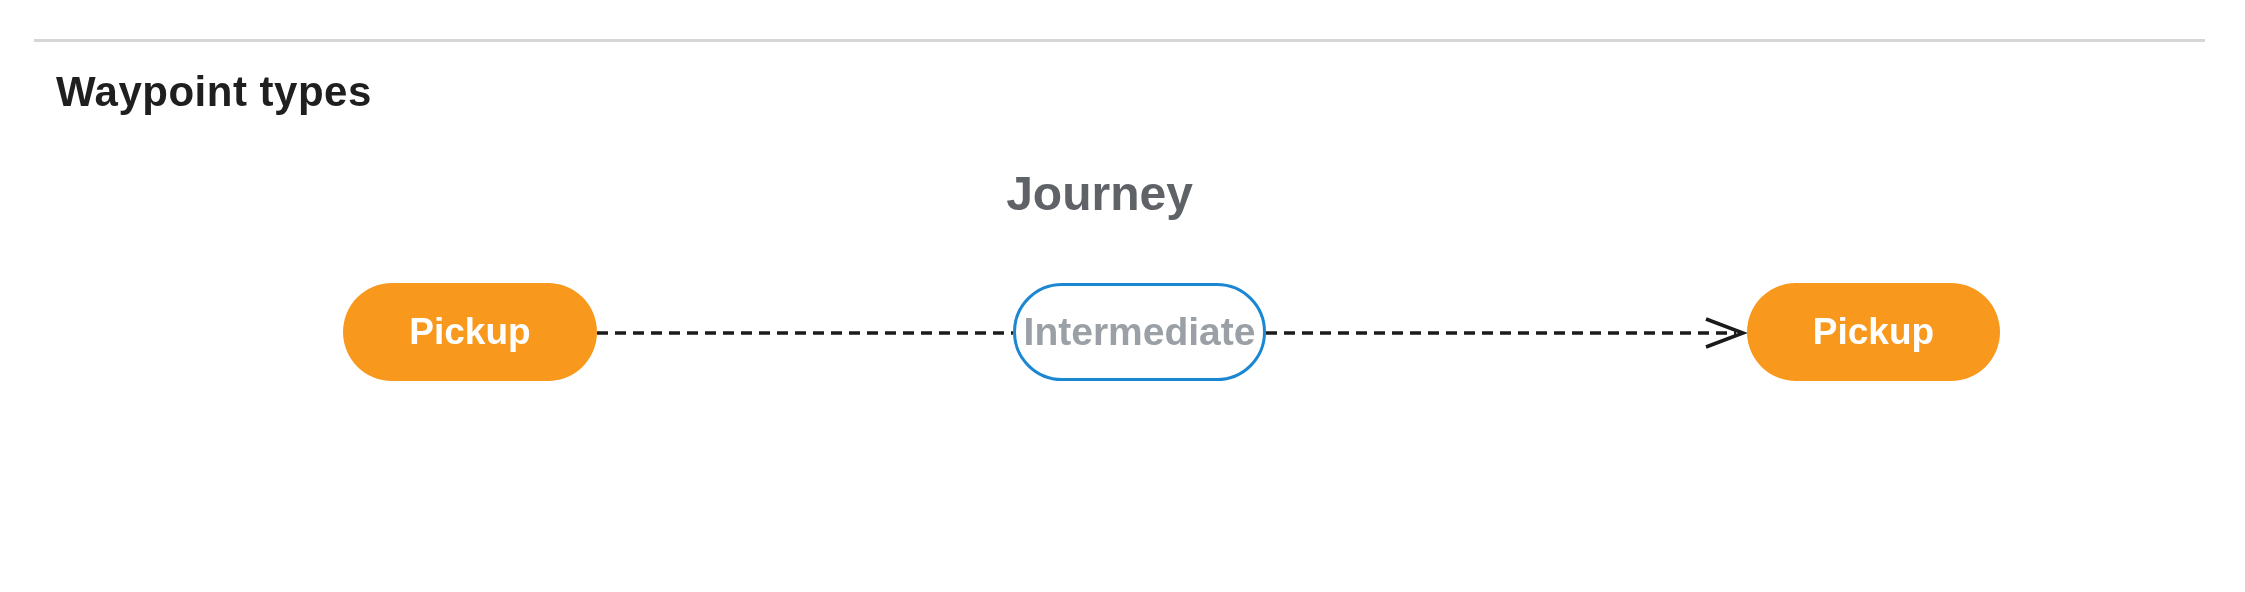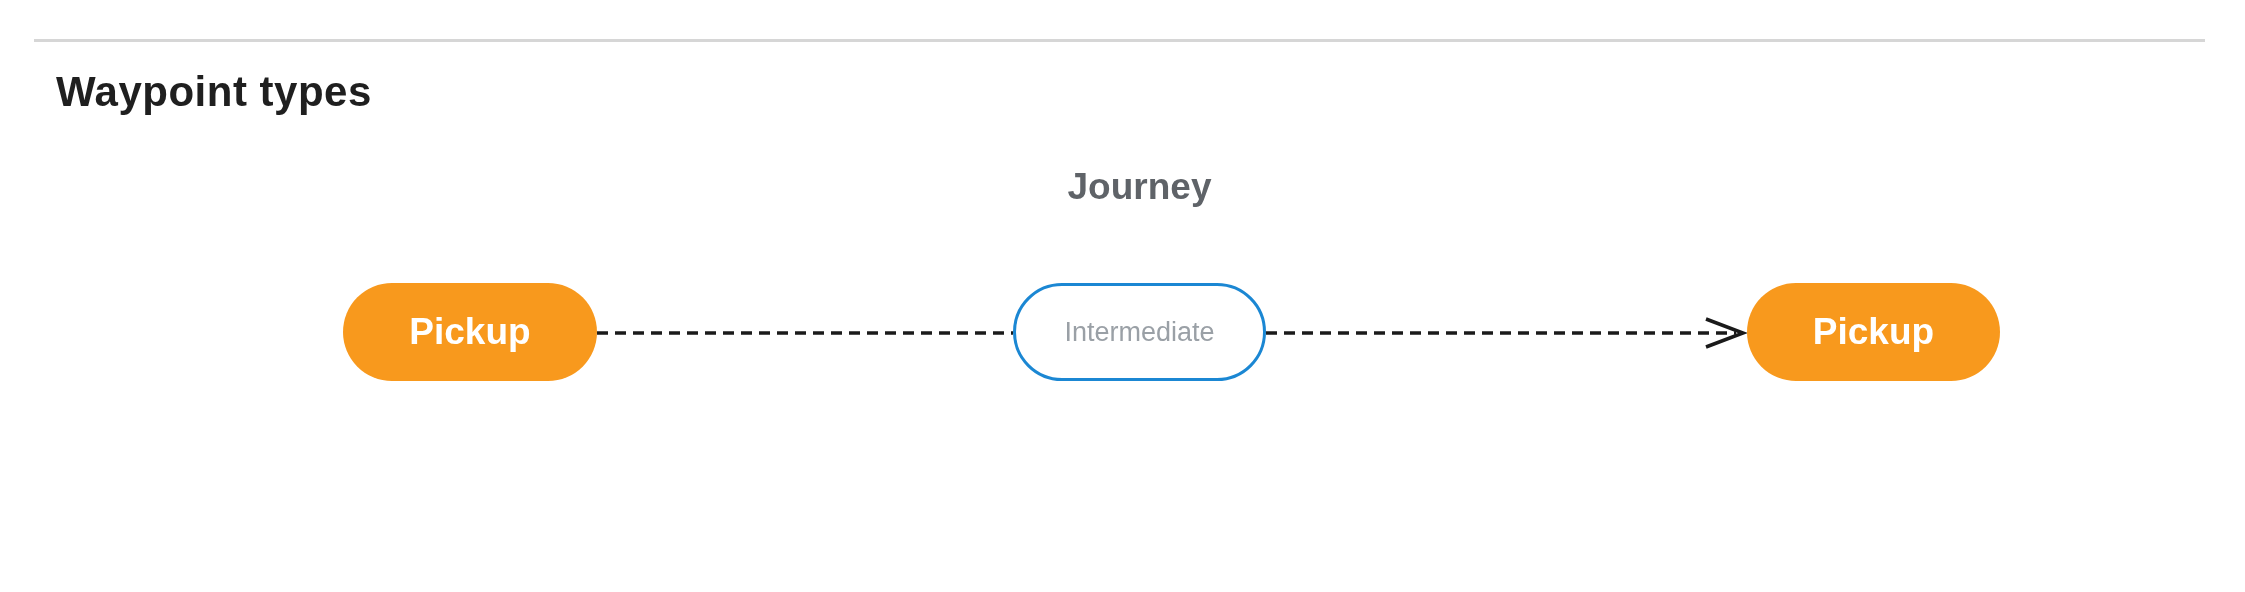--- a/index.html
+++ b/index.html
@@ -27,25 +27,25 @@
     position: absolute;
     left: 56px;
     top: 68px;
     font-size: 42px;
     font-weight: 700;
     color: var(--title-text, #1f1f1f);
     letter-spacing: 0.5px;
   }
   .journey-label {
     position: absolute;
-    left: 1013px;
+    left: 973px;
     top: 166px;
     width: 253px;
     text-align: center;
-    font-size: 37px;
+    font-size: 48px;
     font-weight: 700;
     color: var(--journey-label, #5f6368);
   }
   .edges {
     position: absolute;
     left: 0;
     top: 0;
     width: 2245px;
     height: 592px;
     pointer-events: none;
@@ -74,22 +74,22 @@
   }
   .node-filled {
     background: var(--node-fill, #f8991d);
     color: var(--node-text, #ffffff);
     font-weight: 700;
   }
   .node-outlined {
     background: #ffffff;
     border: 3px solid var(--outline-border, #1b87d3);
     color: var(--outline-text, #9aa0a6);
-    font-weight: 400;
-    font-size: 27px;
+    font-weight: 700;
+    font-size: 39px;
   }
   .node-pickup { left: 343px; width: 254px; }
   .node-intermediate { left: 1013px; width: 253px; }
   .node-dropoff { left: 1747px; width: 253px; }
 </style>
 </head>
 <body>
 
 <div class="page">
 

